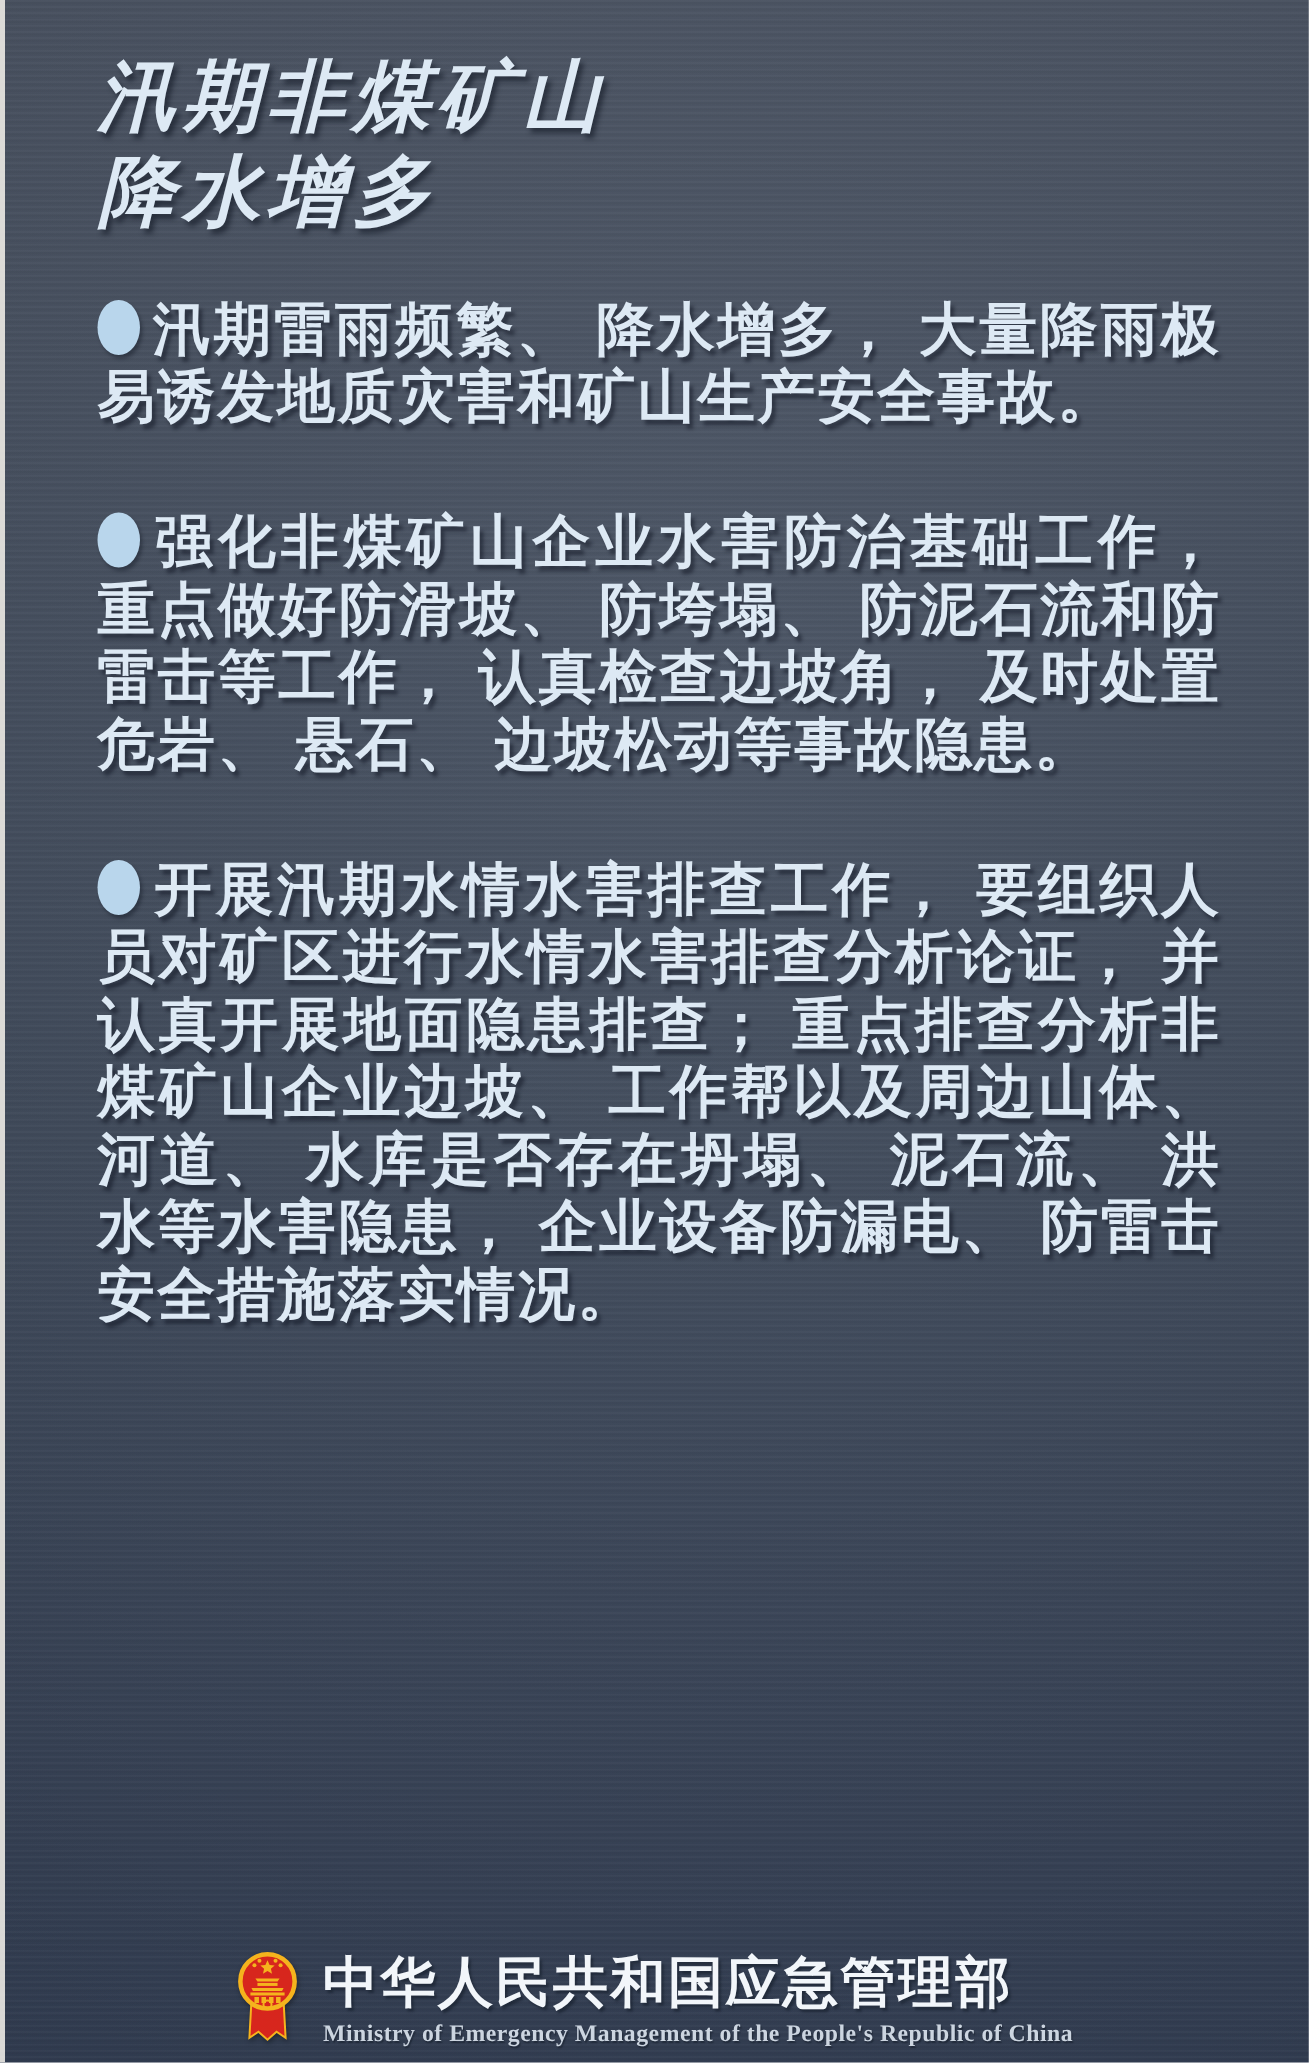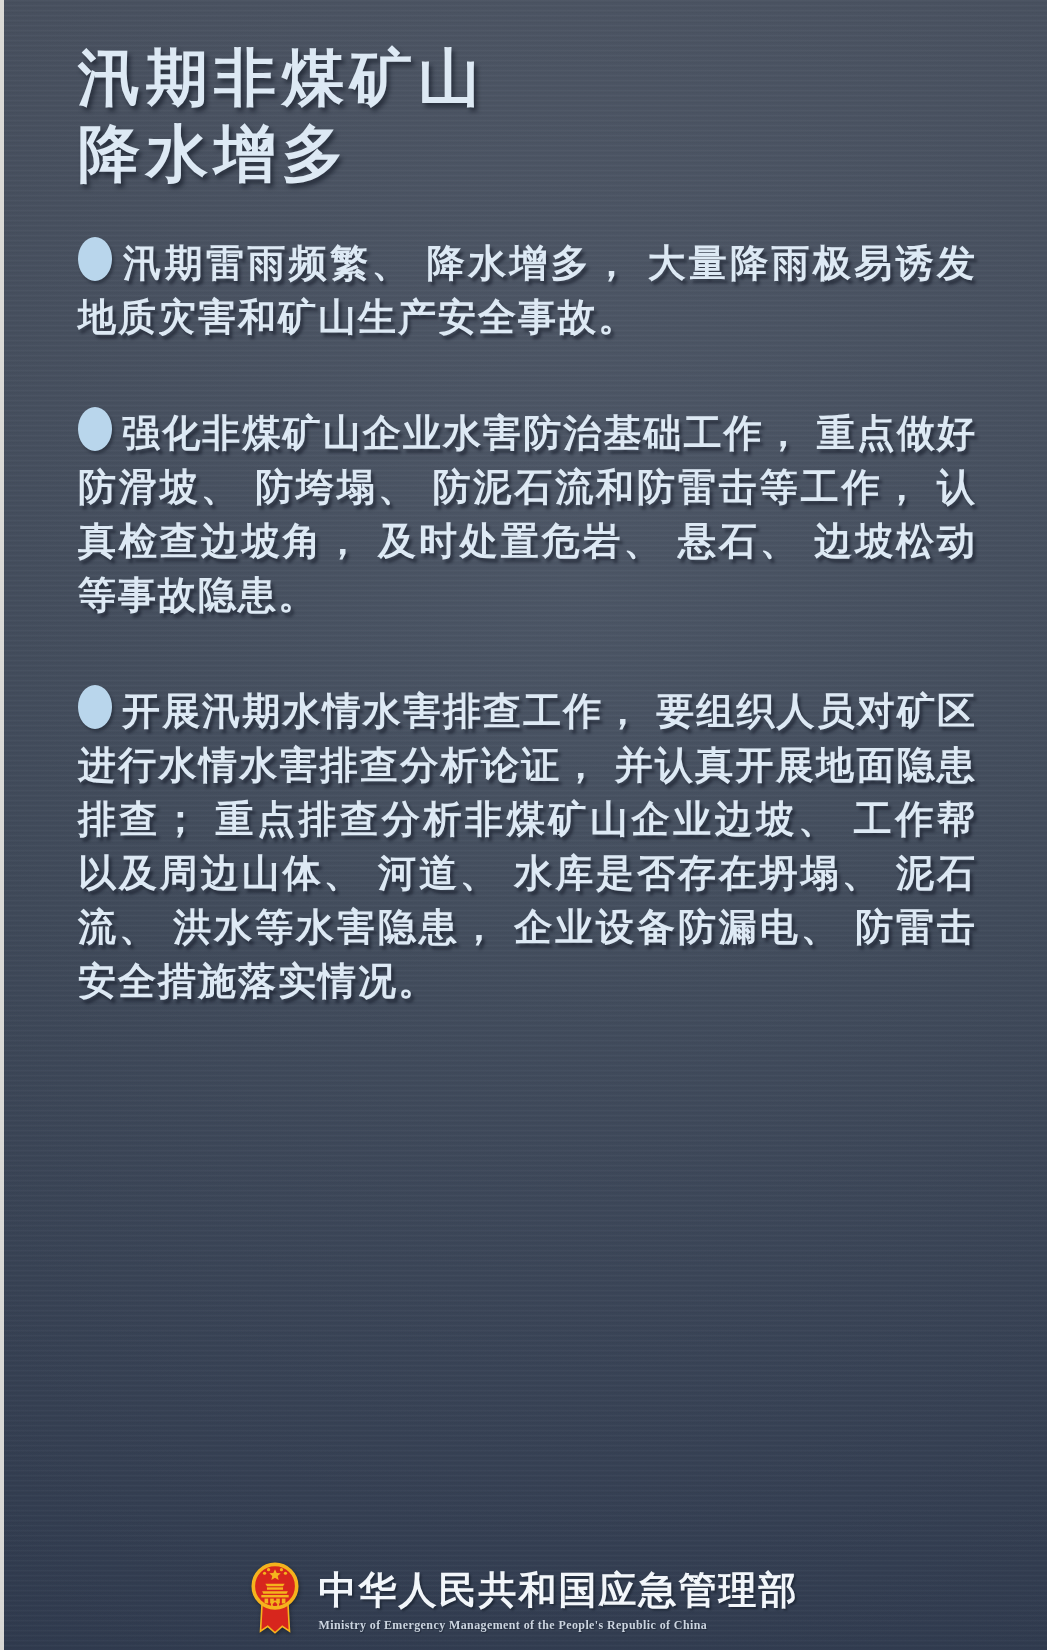--- a/index.html
+++ b/index.html
@@ -37,23 +37,24 @@
     z-index:1;
   }
   .title{
     font-size:62px;
     font-weight:800;
     letter-spacing:6px;
     line-height:76px;
     color:var(--text);
     text-shadow:3px 4px 4px rgba(8,14,26,0.5);
     margin-bottom:44px;
+    font-style:italic;
   }
   .body-text p{
-    font-size:38px;
+    font-size:46px;
     font-weight:800;
     line-height:54px;
     letter-spacing:2px;
     text-align:justify;
     text-shadow:3px 4px 3px rgba(8,14,26,0.45);
     margin:0 0 62px 0;
   }
   .dot{
     display:inline-block;
     width:34px;height:44px;
@@ -67,30 +68,30 @@
     position:absolute;
     left:0;right:0;bottom:10px;
     display:flex;
     align-items:center;
     justify-content:center;
     gap:18px;
     z-index:2;
   }
   .emblem{flex:0 0 auto;filter:drop-shadow(1px 2px 2px rgba(0,0,0,0.35));}
   .org-cn{
-    font-size:38px;
+    font-size:44px;
     font-weight:800;
     letter-spacing:2px;
     color:#f2f6fa;
     text-shadow:2px 2px 2px rgba(8,14,26,0.4);
     line-height:1.15;
   }
   .org-en{
     font-family:"Liberation Serif","DejaVu Serif",serif;
-    font-size:12px;
+    font-size:19px;
     font-weight:600;
     letter-spacing:0.4px;
     color:#ccd5e0;
     margin-top:5px;
     text-shadow:1px 1px 1px rgba(8,14,26,0.4);
   }
 </style>
 </head>
 <body>
 

